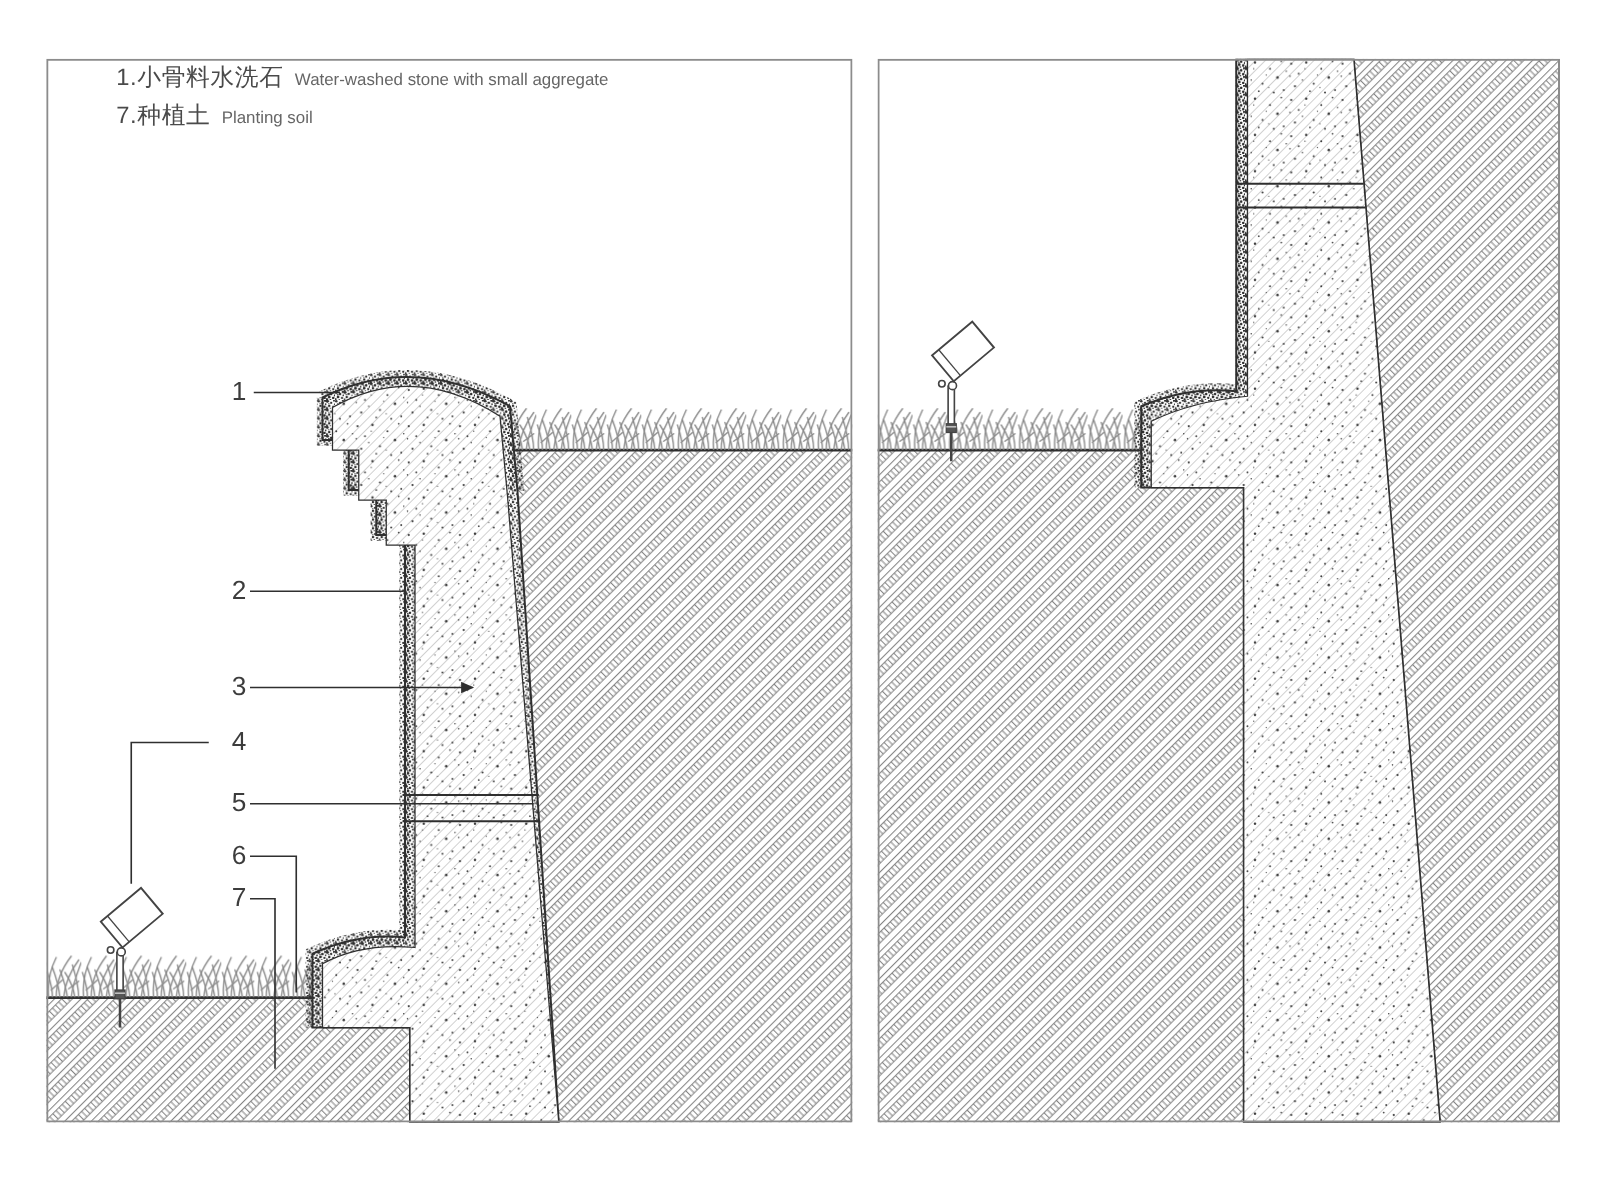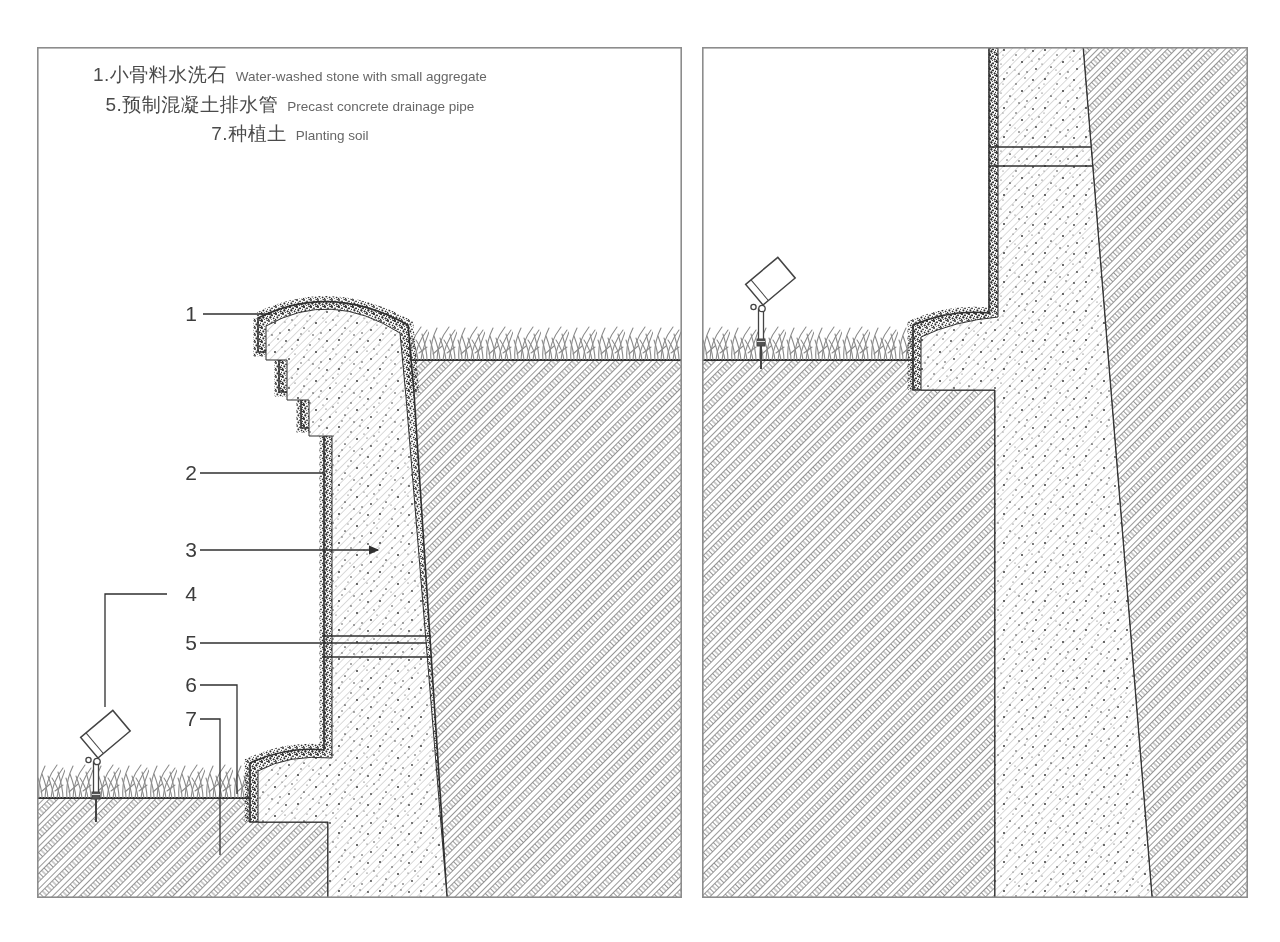--- a/index.html
+++ b/index.html
@@ -1,20 +1,20 @@
 <!DOCTYPE html>
 <html><head>
 <meta charset="utf-8">
 <style>
   html,body{margin:0;padding:0;background:#ffffff;}
   body{width:1280px;height:942px;position:relative;overflow:hidden;
        font-family:"Liberation Sans","DejaVu Sans",sans-serif;}
   .panel{position:absolute;}
   .legend{position:absolute;left:93px;top:54px;}
-  .legend-row{height:29.6px;line-height:42px;white-space:nowrap;text-align:center;}
+  .legend-row{height:29.6px;line-height:18px;white-space:nowrap;}
   .legend-row .no,.legend-row .zh{font-size:19px;color:#4a4a4a;letter-spacing:.5px;}
   .legend-row .en{font-size:13.5px;color:#666666;margin-left:9px;}
   .co{position:absolute;width:27px;text-align:right;font-size:21px;color:#3c3c3c;line-height:22px;}
 </style>
 </head>
 <body>
 
 <svg width="0" height="0" style="position:absolute" aria-hidden="true">
 <defs>
   <pattern id="conc" width="5.5" height="5.5" patternUnits="userSpaceOnUse" patternTransform="rotate(45)">
@@ -168,21 +168,20 @@
     </g>
   </g>
 
   <use href="#light" transform="translate(59,308)"></use>
 
   <rect x="0.8" y="0.8" width="544.4" height="849.4" fill="none" stroke="#8c8c8c" stroke-width="1.6"></rect>
 </svg>
 
 <div class="legend">
   <div class="legend-row"><span class="no">1.</span><span class="zh">小骨料水洗石</span><span class="en">Water-washed stone with small aggregate</span></div>
-  <div class="legend-row"><span class="no">5.</span><span class="zh">预制混凝土排水管</span><span class="en">Precast concrete drainage pipe</span></div>
   <div class="legend-row"><span class="no">7.</span><span class="zh">种植土</span><span class="en">Planting soil</span></div>
 </div>
 
 <div class="co" style="left:170px;top:303px">1</div>
 <div class="co" style="left:170px;top:462px">2</div>
 <div class="co" style="left:170px;top:539px">3</div>
 <div class="co" style="left:170px;top:583px">4</div>
 <div class="co" style="left:170px;top:632px">5</div>
 <div class="co" style="left:170px;top:674px">6</div>
 <div class="co" style="left:170px;top:708px">7</div>

